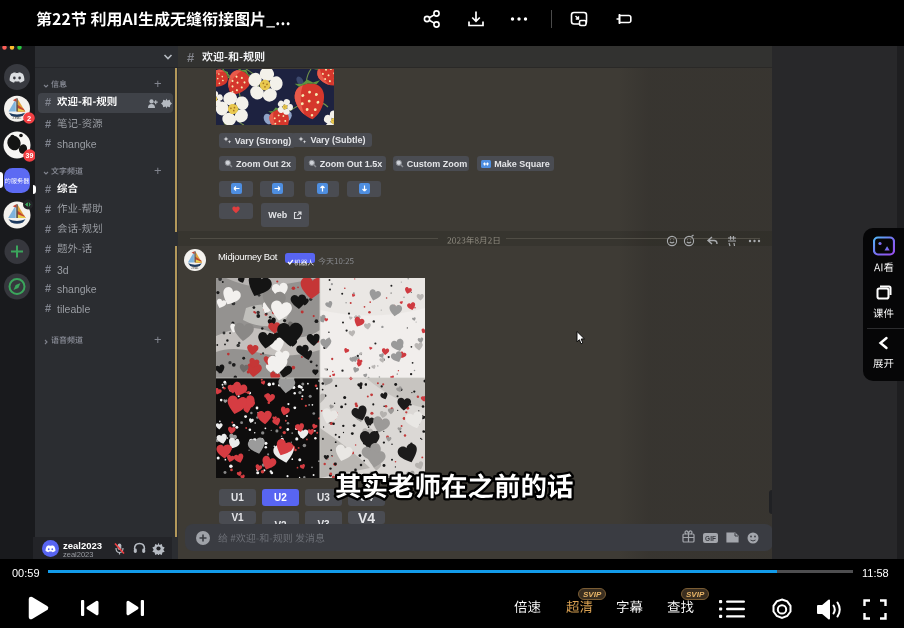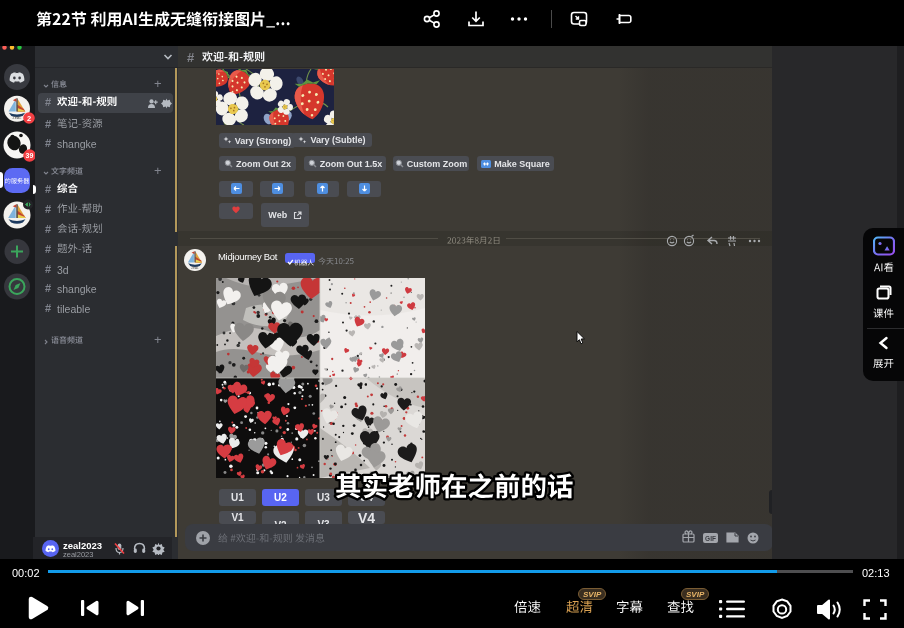--- a/index.html
+++ b/index.html
@@ -1001,22 +1001,22 @@
     <path d="M7.5,8 L10.5,11 M10.5,8.3 V11 H7.8" stroke-width="1.4"></path>
     <rect x="11.5" y="12.5" width="6.5" height="5" rx="1.4" fill="#000" stroke="#fff"></rect>
   </svg>
   <svg class="tico" style="left:613px" width="22" height="22" viewBox="0 0 22 22" fill="none" stroke="#fff" stroke-width="1.6">
     <path d="M6.5,7.5 H16 a1.8,1.8 0 0 1 1.8,1.8 v3.4 a1.8,1.8 0 0 1 -1.8,1.8 H6.5 Z"></path>
     <path d="M6.5,6 v10 M3.5,11 h3"></path>
   </svg>
 </div>
 
 <div id="bottom">
-  <div class="time" style="left:12px;top:8px">00:02</div>
-  <div class="time" style="left:862px;top:8px">02:13</div>
+  <div class="time" style="left:12px;top:8px">00:59</div>
+  <div class="time" style="left:862px;top:8px">11:58</div>
   <div class="abs" style="left:48px;top:11px;width:805px;height:3px;background:#4e4e50"></div>
   <div class="abs" style="left:48px;top:11px;width:729px;height:3px;background:#129bea"></div>
   <div class="clabel" style="left:514px"><svg width="29" height="16" viewBox="0 0 29 16">
           <path transform="translate(0 11.9)" d="M5.7 -8.5C6.0 -7.8 6.4 -6.8 6.5 -6.1L7.4 -6.4C7.3 -7.1 6.9 -8.0 6.5 -8.8ZM5.3 -3.9V1.1H6.3V0.5H10.8V1.0H11.8V-3.9ZM6.3 -0.4V-3.0H10.8V-0.4ZM7.8 -11.3C7.9 -10.9 8.1 -10.3 8.2 -9.8H4.7V-8.9H12.5V-9.8H9.2C9.1 -10.3 8.9 -10.9 8.7 -11.4ZM10.5 -8.8C10.2 -8.0 9.7 -6.8 9.4 -6.0H4.2V-5.1H12.9V-6.0H10.3C10.7 -6.8 11.1 -7.7 11.4 -8.6ZM3.6 -11.3C2.8 -9.3 1.7 -7.2 0.4 -5.9C0.6 -5.7 0.9 -5.2 1.0 -4.9C1.4 -5.4 1.8 -5.9 2.2 -6.5V1.1H3.1V-8.0C3.7 -9.0 4.1 -10.0 4.5 -11.0Z M14.4 -10.3C15.2 -9.6 16.1 -8.6 16.5 -7.9L17.3 -8.5C16.9 -9.2 15.9 -10.1 15.2 -10.8ZM17.1 -6.5H14.1V-5.6H16.1V-1.4C15.5 -1.1 14.8 -0.6 14.1 0.1L14.7 1.0C15.4 0.1 16.1 -0.6 16.6 -0.6C16.9 -0.6 17.3 -0.2 17.9 0.1C18.9 0.7 20.0 0.8 21.6 0.8C22.9 0.8 25.2 0.7 26.2 0.7C26.2 0.4 26.4 -0.1 26.5 -0.3C25.2 -0.2 23.2 -0.1 21.6 -0.1C20.2 -0.1 19.0 -0.2 18.1 -0.7C17.7 -0.9 17.4 -1.2 17.1 -1.3ZM19.3 -7.1H21.4V-5.4H19.3ZM22.4 -7.1H24.7V-5.4H22.4ZM21.4 -11.3V-9.9H17.8V-9.1H21.4V-7.9H18.3V-4.6H21.0C20.2 -3.4 18.9 -2.3 17.6 -1.8C17.8 -1.6 18.1 -1.3 18.3 -1.1C19.4 -1.6 20.6 -2.7 21.4 -3.8V-0.7H22.4V-3.8C23.5 -3.0 24.7 -2.0 25.4 -1.3L26.0 -2.0C25.3 -2.7 23.9 -3.8 22.7 -4.6H25.6V-7.9H22.4V-9.1H26.3V-9.9H22.4V-11.3Z" fill="#fff"></path>
         </svg></div>
   <div class="clabel" style="left:566px"><svg width="29" height="16" viewBox="0 0 29 16">
           <path transform="translate(0 11.9)" d="M8.0 -4.7H11.2V-2.2H8.0ZM7.1 -5.5V-1.4H12.3V-5.5ZM1.3 -5.3C1.3 -2.9 1.1 -0.7 0.4 0.6C0.6 0.7 1.0 1.0 1.2 1.1C1.6 0.4 1.8 -0.5 2.0 -1.6C3.0 0.3 4.6 0.7 7.5 0.7H12.7C12.7 0.4 12.9 -0.0 13.1 -0.3C12.3 -0.2 8.1 -0.2 7.5 -0.2C6.1 -0.2 5.0 -0.4 4.2 -0.7V-3.4H6.3V-4.3H4.2V-6.2H6.4C6.6 -6.1 6.8 -5.9 6.9 -5.8C8.4 -6.6 9.2 -7.9 9.5 -9.9H11.6C11.5 -8.1 11.3 -7.5 11.2 -7.2C11.1 -7.1 10.9 -7.1 10.7 -7.1C10.6 -7.1 10.0 -7.1 9.5 -7.2C9.6 -6.9 9.7 -6.6 9.7 -6.3C10.3 -6.3 10.9 -6.3 11.2 -6.3C11.6 -6.3 11.8 -6.4 12.0 -6.6C12.3 -7.0 12.4 -7.9 12.5 -10.4C12.6 -10.5 12.6 -10.8 12.6 -10.8H6.6V-9.9H8.5C8.3 -8.3 7.7 -7.2 6.5 -6.6V-7.1H4.1V-8.8H6.2V-9.7H4.1V-11.3H3.1V-9.7H1.0V-8.8H3.1V-7.1H0.7V-6.2H3.3V-1.3C2.8 -1.7 2.4 -2.3 2.1 -3.3C2.2 -3.9 2.2 -4.5 2.2 -5.2Z M14.6 -10.4C15.3 -10.0 16.3 -9.4 16.8 -8.9L17.4 -9.7C16.9 -10.2 15.9 -10.7 15.2 -11.1ZM14.0 -6.8C14.8 -6.4 15.7 -5.8 16.2 -5.3L16.8 -6.1C16.3 -6.6 15.3 -7.2 14.6 -7.5ZM14.4 0.3 15.3 0.9C16.0 -0.4 16.7 -2.1 17.3 -3.5L16.5 -4.1C15.9 -2.6 15.0 -0.8 14.4 0.3ZM19.3 -2.9H24.2V-1.8H19.3ZM19.3 -3.6V-4.6H24.2V-3.6ZM21.3 -11.3V-10.3H17.8V-9.5H21.3V-8.6H18.1V-7.9H21.3V-7.0H17.3V-6.2H26.3V-7.0H22.3V-7.9H25.5V-8.6H22.3V-9.5H25.8V-10.3H22.3V-11.3ZM18.4 -5.4V1.1H19.3V-1.0H24.2V-0.1C24.2 0.1 24.1 0.1 23.9 0.2C23.8 0.2 23.1 0.2 22.4 0.1C22.6 0.4 22.7 0.8 22.7 1.0C23.7 1.0 24.3 1.0 24.7 0.9C25.1 0.7 25.2 0.4 25.2 -0.1V-5.4Z" fill="#dca353"></path>
         </svg></div>
   <div class="svip" style="left:578px">SVIP</div>
   <div class="clabel" style="left:616px"><svg width="29" height="16" viewBox="0 0 29 16">

